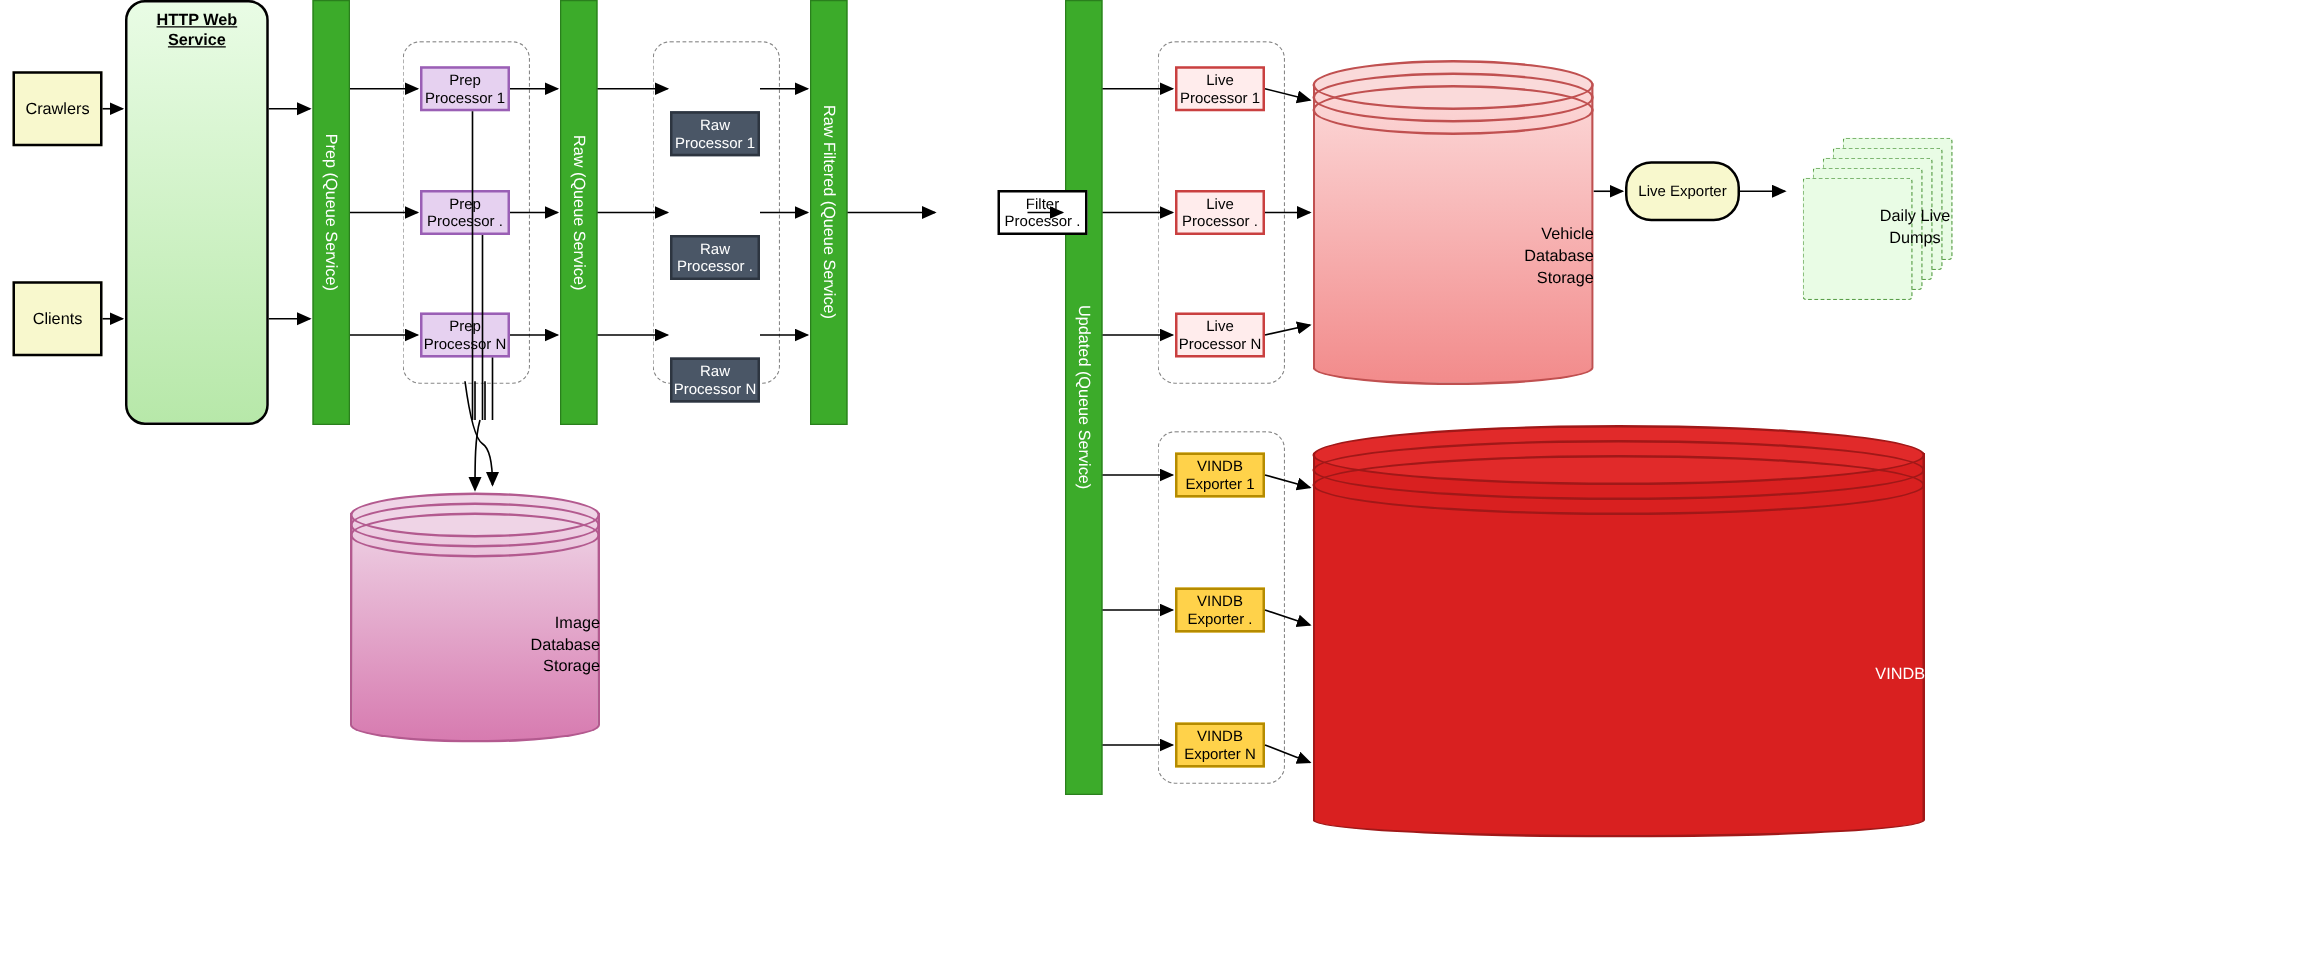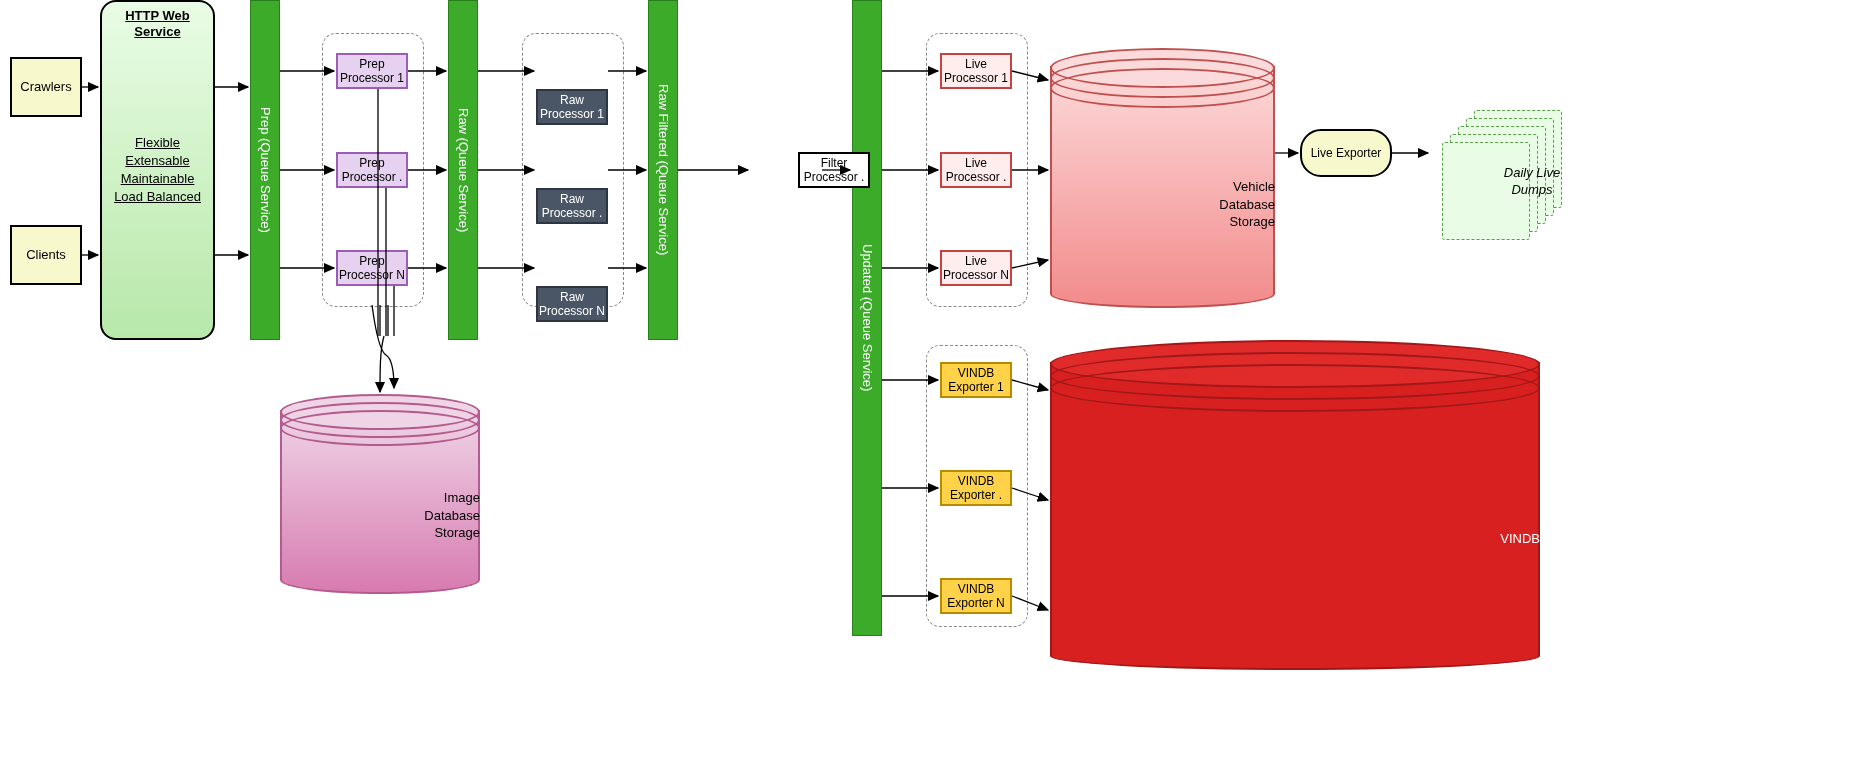--- a/index.html
+++ b/index.html
@@ -137,26 +137,20 @@
 
 <div class="node yellow-box" style="left:10px; top:57px; width:72px; height:60px;">
   <span>Crawlers</span>
 </div>
 <div class="node yellow-box" style="left:10px; top:225px; width:72px; height:60px;">
   <span>Clients</span>
 </div>
 
 <div class="node webservice" style="left:100px; top:0px; width:115px; height:340px;">
   <div class="title">HTTP Web Service</div>
-  <div class="body">
-    <div>Flexible</div>
-    <div>Extensable</div>
-    <div>Maintainable</div>
-    <div>Load Balanced</div>
-  </div>
 </div>
 
 <div class="node queue" style="left:250px; top:0px; width:30px; height:340px;">
   <span>Prep (Queue Service)</span>
 </div>
 <div class="node queue" style="left:448px; top:0px; width:30px; height:340px;">
   <span>Raw (Queue Service)</span>
 </div>
 <div class="node queue" style="left:648px; top:0px; width:30px; height:340px;">
   <span>Raw Filtered (Queue Service)</span>
@@ -223,21 +217,21 @@
 <div class="cyl" style="--cyl-border:#a01818; left:1050px; top:340px; width:490px; height:330px;">
   <div class="body" style="top:22px; bottom:0; background:#d92020;"></div>
   <div class="top" style="top:0; height:44px; background:#e12a2a;"></div>
   <div class="ring" style="top:12px; height:44px; background:transparent;"></div>
   <div class="ring" style="top:24px; height:44px; background:transparent;"></div>
   <div class="label" style="top:190px; color:#fff; font-weight:500;">VINDB</div>
 </div>
 
 <div class="proc exporter" style="left:1300px; top:129px; width:92px; height:48px;">Live Exporter</div>
 
-<div class="dumps-wrap" style="left:1430px; top:110px; width:150px; height:168px;font-style:italic;">
+<div class="dumps-wrap" style="left:1430px; top:110px; width:150px; height:168px;">
   <div class="dump-sheet" style="left:44px; top:0;"></div>
   <div class="dump-sheet" style="left:36px; top:8px;"></div>
   <div class="dump-sheet" style="left:28px; top:16px;"></div>
   <div class="dump-sheet" style="left:20px; top:24px;"></div>
   <div class="dump-sheet" style="left:12px; top:32px;"></div>
   <div class="dump-label" style="left:42px; top:55px; white-space:pre-line;">Daily Live
 Dumps</div>
 </div>
 
 <svg class="wires">

